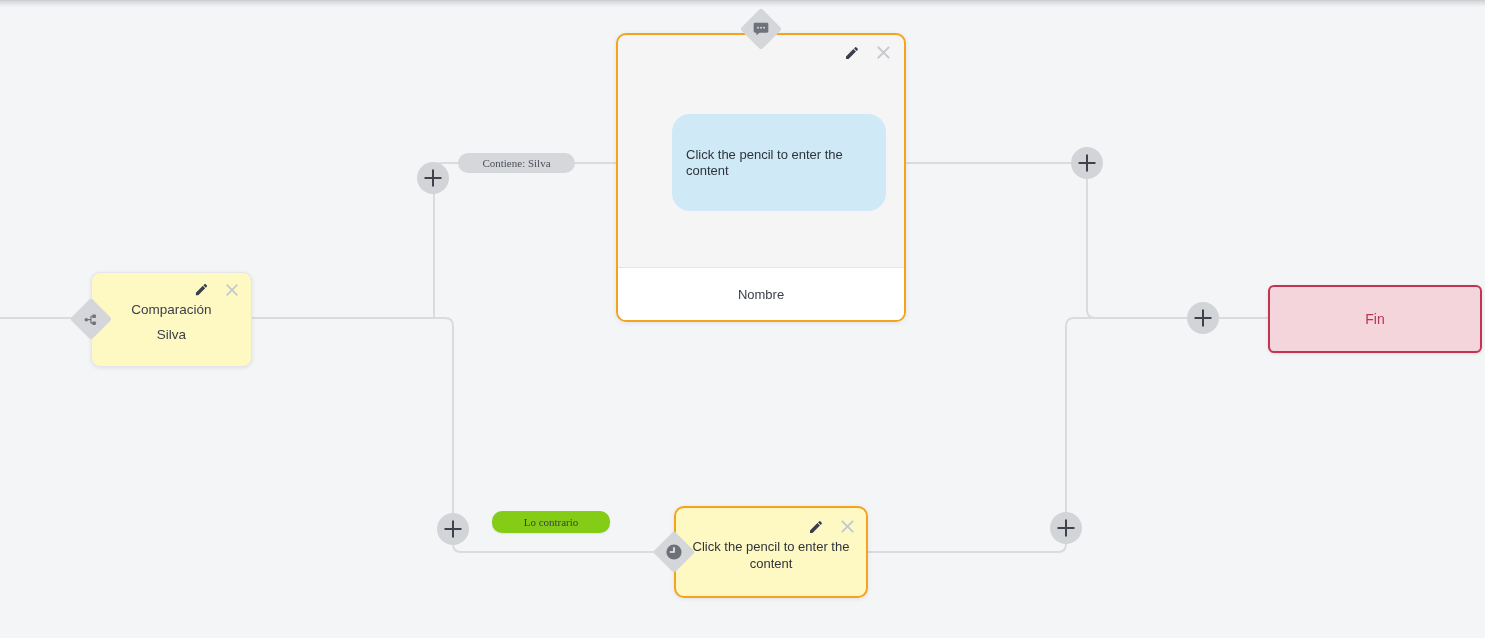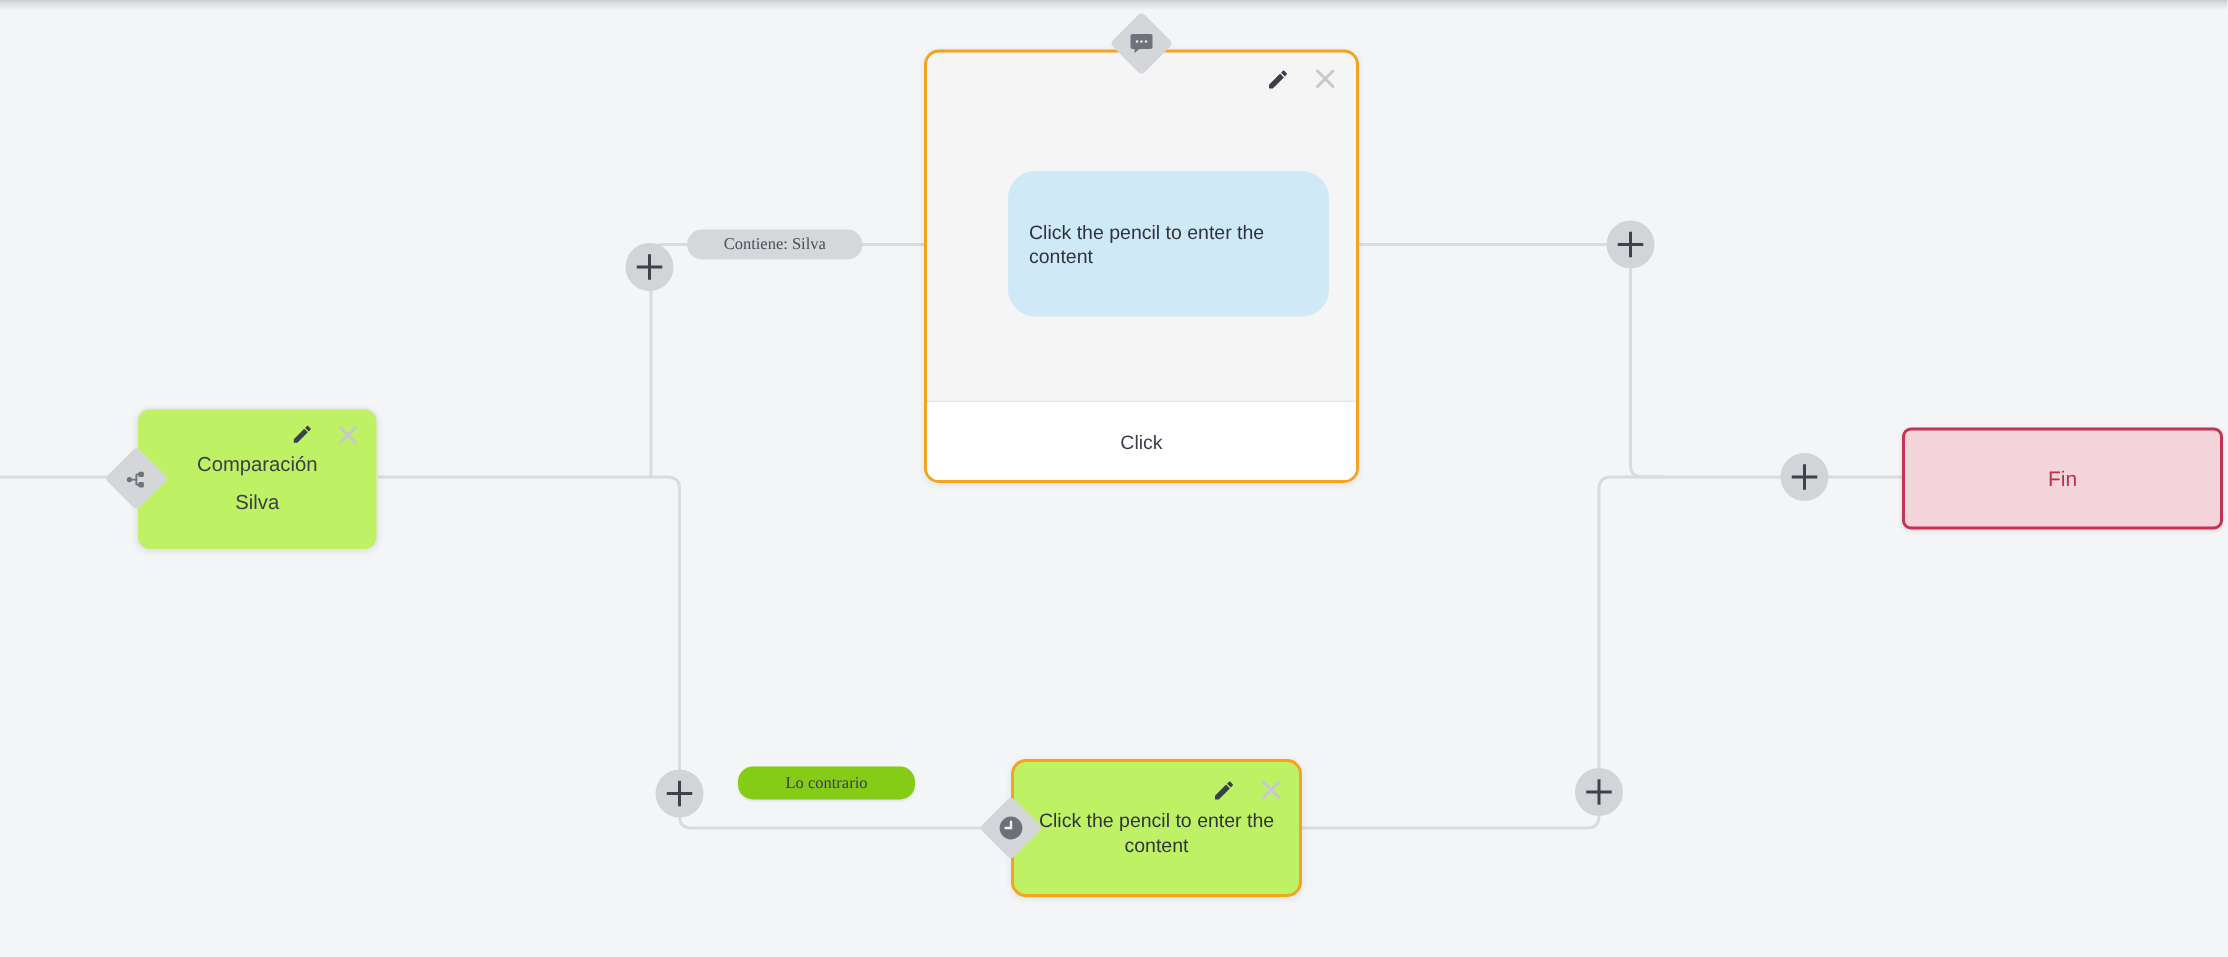--- a/index.html
+++ b/index.html
@@ -6,21 +6,21 @@
   html,body { width:1485px; height:638px; overflow:hidden; }
   body { font-family:"Liberation Sans", sans-serif; background:#f4f5f7; position:relative; }
   .canvas { position:absolute; inset:0; }
   .top-shade { position:absolute; left:0; top:0; width:100%; height:7px;
     background:linear-gradient(to bottom, rgba(120,120,125,0.28), rgba(120,120,125,0)); }
   .top-shade::before { content:""; position:absolute; top:0; left:0; width:100%; height:1px; background:#cdced1; }
 
   svg.wires { position:absolute; left:0; top:0; }
 
   
-  .node { position:absolute; background:#bef264; border-radius:9px;
+  .node { position:absolute; background:#fef9c3; border-radius:9px;
           box-shadow:0 1px 4px rgba(40,45,60,0.10); }
   .node-actions { position:absolute; top:9px; right:10px; display:flex; align-items:center; gap:13px; }
   .icon-btn { background:none; border:none; width:18px; height:18px; display:flex;
               align-items:center; justify-content:center; cursor:pointer; padding:0; }
 
   
   .comparison-node { left:91px; top:272px; width:161px; height:95px; border:1px solid #e4e6e9; }
   .comparison-node .title-block { margin-top:24px; text-align:center; font-size:13.5px;
       color:#3a3f49; line-height:25px; }
 
@@ -145,21 +145,21 @@
           <svg width="15" height="15" viewBox="0 0 14 14">
               <path d="M2.2 2.2l9.6 9.6M11.8 2.2l-9.6 9.6" stroke="#c6c9ce" stroke-width="1.9" stroke-linecap="round"></path>
             </svg>
         </span>
       </button>
     </div>
     <div class="chat-bubble">
       <span>Click the pencil to enter the content</span>
     </div>
     <div class="message-footer">
-      <span>Click</span>
+      <span>Nombre</span>
     </div>
   </div>
   <div class="diamond diamond-message">
     <span class="di">
       <svg width="16" height="14" viewBox="0 0 24 21">
         <path d="M3 1h18a2 2 0 0 1 2 2v11a2 2 0 0 1-2 2H10l-5 4v-4H3a2 2 0 0 1-2-2V3a2 2 0 0 1 2-2z" fill="#6f727a"></path>
         <circle cx="7.5" cy="8.5" r="1.3" fill="#e8e9eb"></circle>
         <circle cx="12" cy="8.5" r="1.3" fill="#e8e9eb"></circle>
         <circle cx="16.5" cy="8.5" r="1.3" fill="#e8e9eb"></circle>
       </svg>

